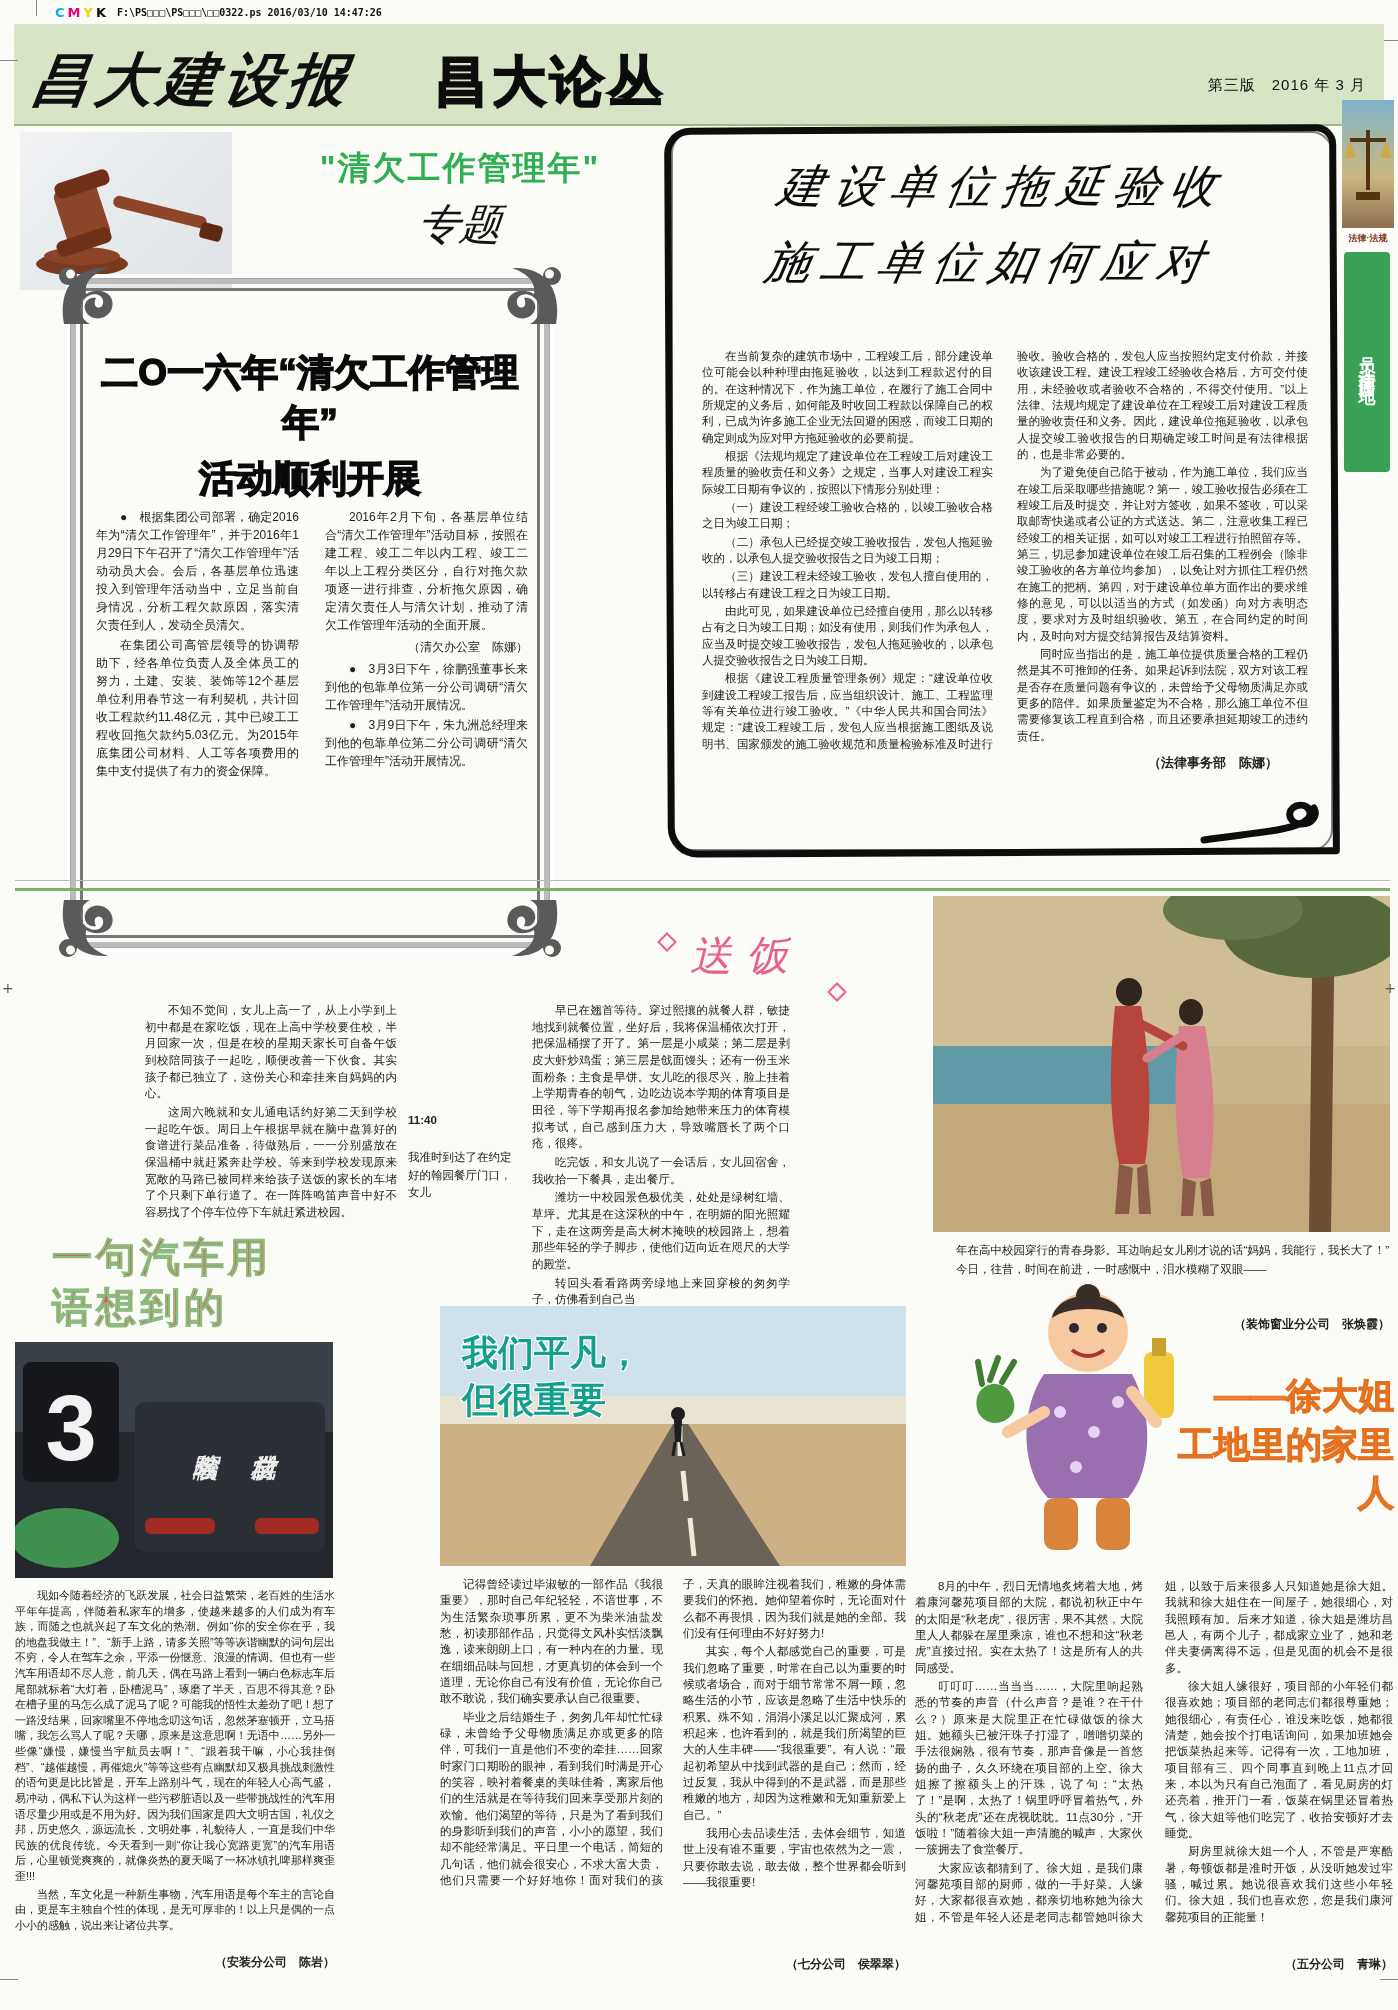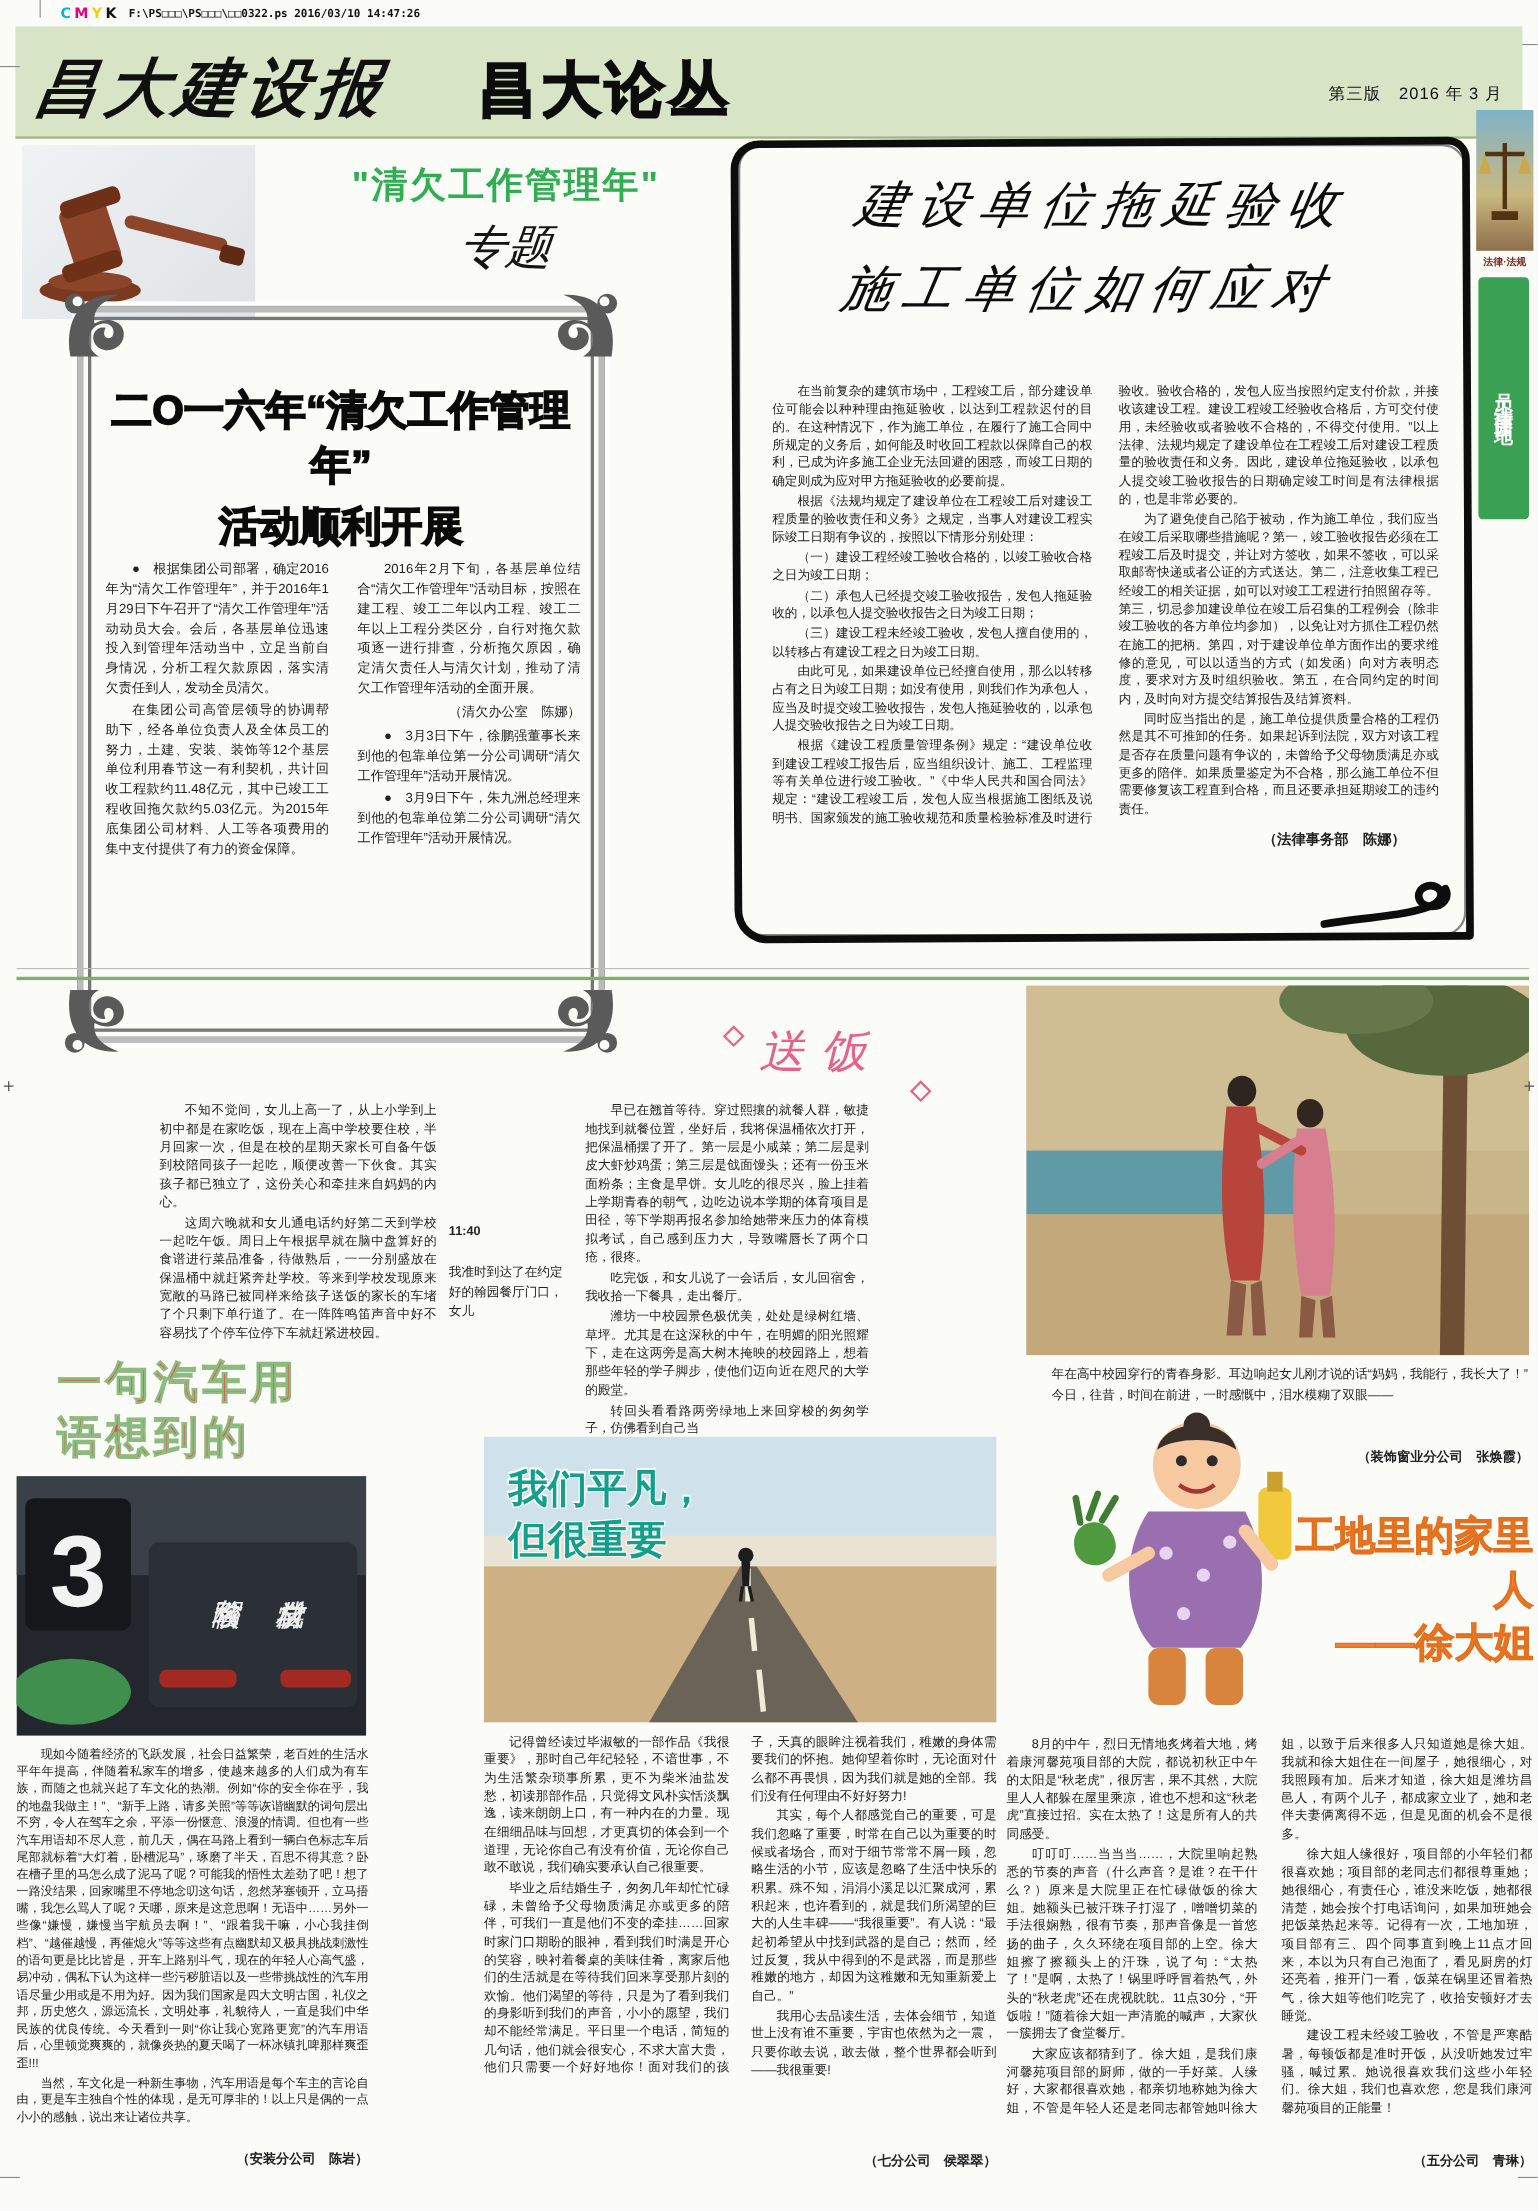--- a/index.html
+++ b/index.html
@@ -320,29 +320,29 @@
       <rect x="96" y="236" width="34" height="52" rx="10" fill="#d8843c"></rect>
       <rect x="148" y="236" width="34" height="52" rx="10" fill="#d8843c"></rect>
       <rect x="196" y="90" width="30" height="66" rx="8" fill="#f0c93c"></rect>
       <rect x="204" y="76" width="14" height="18" fill="#c9a12c"></rect>
       <path d="M30 150 C20 120 60 110 66 140 C70 160 40 170 30 150 Z" fill="#4f9a3f"></path>
       <path d="M42 118 L50 96 M54 120 L66 100 M34 122 L30 100" stroke="#3e7d32" stroke-width="6" stroke-linecap="round"></path>
       <path d="M60 170 L96 150 M208 160 L184 130" stroke="#f6c9a0" stroke-width="12" stroke-linecap="round"></path>
     </svg>
   </div>
   <div class="xu-title">
+    <div>——徐大姐</div>
     <div>工地里的家里人</div>
-    <div>——徐大姐</div>
   </div>
   <div class="xu-body flow">
       <p>8月的中午，烈日无情地炙烤着大地，烤着康河馨苑项目部的大院，都说初秋正中午的太阳是“秋老虎”，很厉害，果不其然，大院里人人都躲在屋里乘凉，谁也不想和这“秋老虎”直接过招。实在太热了！这是所有人的共同感受。</p>
       <p>叮叮叮……当当当……，大院里响起熟悉的节奏的声音（什么声音？是谁？在干什么？）原来是大院里正在忙碌做饭的徐大姐。她额头已被汗珠子打湿了，噌噌切菜的手法很娴熟，很有节奏，那声音像是一首悠扬的曲子，久久环绕在项目部的上空。徐大姐擦了擦额头上的汗珠，说了句：“太热了！”是啊，太热了！锅里呼呼冒着热气，外头的“秋老虎”还在虎视眈眈。11点30分，“开饭啦！”随着徐大姐一声清脆的喊声，大家伙一簇拥去了食堂餐厅。</p>
       <p>大家应该都猜到了。徐大姐，是我们康河馨苑项目部的厨师，做的一手好菜。人缘好，大家都很喜欢她，都亲切地称她为徐大姐，不管是年轻人还是老同志都管她叫徐大姐，以致于后来很多人只知道她是徐大姐。我就和徐大姐住在一间屋子，她很细心，对我照顾有加。后来才知道，徐大姐是潍坊昌邑人，有两个儿子，都成家立业了，她和老伴夫妻俩离得不远，但是见面的机会不是很多。</p>
       <p>徐大姐人缘很好，项目部的小年轻们都很喜欢她；项目部的老同志们都很尊重她；她很细心，有责任心，谁没来吃饭，她都很清楚，她会按个打电话询问，如果加班她会把饭菜热起来等。记得有一次，工地加班，项目部有三、四个同事直到晚上11点才回来，本以为只有自己泡面了，看见厨房的灯还亮着，推开门一看，饭菜在锅里还冒着热气，徐大姐等他们吃完了，收拾安顿好才去睡觉。</p>
-      <p>建设工程未经竣工验收，不管是严寒酷暑，每顿饭都是准时开饭，从没听她发过牢骚，喊过累。她说很喜欢我们这些小年轻们。徐大姐，我们也喜欢您，您是我们康河馨苑项目的正能量！</p>
+      <p>厨房里就徐大姐一个人，不管是严寒酷暑，每顿饭都是准时开饭，从没听她发过牢骚，喊过累。她说很喜欢我们这些小年轻们。徐大姐，我们也喜欢您，您是我们康河馨苑项目的正能量！</p>
     </div>
   <div class="xu-byline">（五分公司　青琳）</div>
 
   <div class="mark" style="left:2px;top:980px;">+</div>
   <div class="mark" style="right:2px;top:980px;position:absolute;">+</div>
   <div class="hline" style="left:0;top:60px;width:18px;"></div>
   <div class="hline" style="right:0;top:40px;width:14px;"></div>
   <div class="vline" style="left:36px;top:0;height:16px;"></div>
   <div class="hline" style="left:0;bottom:30px;width:18px;"></div>
   <div class="hline" style="right:0;bottom:30px;width:18px;"></div>

